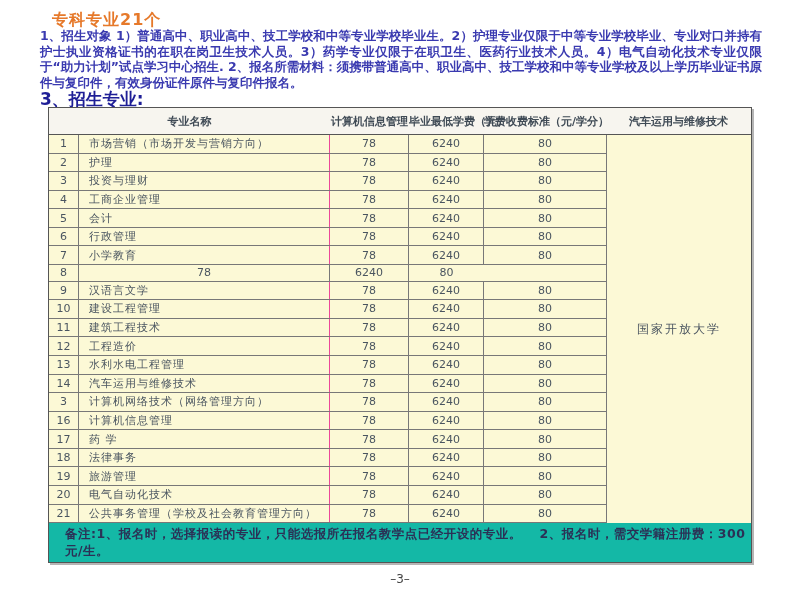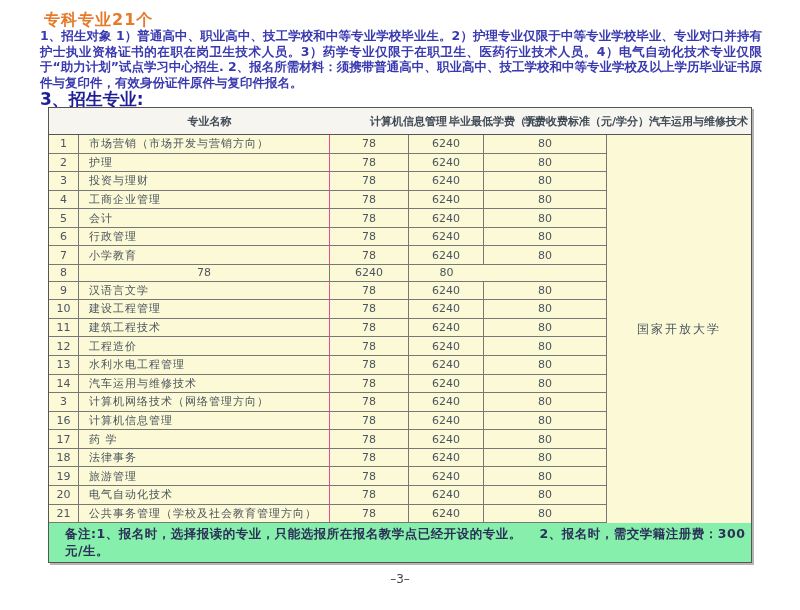--- a/index.html
+++ b/index.html
@@ -1,20 +1,20 @@
 <!DOCTYPE html>
 <html><head>
 <meta charset="utf-8">
 <style>
   html,body { margin:0; padding:0; background:#ffffff; }
   body { width:800px; height:610px; font-family:"DejaVu Sans","Liberation Sans",sans-serif; }
   .page { position:relative; width:800px; height:610px; background:#ffffff; overflow:hidden; }
 
   .title {
-    position:absolute; left:44px; top:10px;
+    position:absolute; left:52px; top:10px;
     font-size:16px; font-weight:bold; letter-spacing:1px;
     color:#e6792a;
   }
   .intro {
     position:absolute; left:40px; top:28px; width:722px;
     font-size:12.5px; line-height:15.5px; font-weight:bold;
     color:#3a3ab0; text-align:justify;
   }
   .section-heading {
     position:absolute; left:40px; top:88px;
@@ -27,42 +27,42 @@
     box-shadow:2px 2px 0 #b5b5b5;
     background:#fcf9d6;
     display:flex; flex-direction:column;
   }
   .thead {
     height:26px; flex:0 0 26px; background:#f7f5ef;
     display:grid; grid-template-columns:281px 79px 75px 122px 1fr;
     align-items:center; border-bottom:1px solid #555;
     font-size:11px; font-weight:bold; color:#3f4a55;
   }
-  .th { text-align:center; white-space:nowrap; overflow:visible;padding-left:40px; }
+  .th { text-align:center; white-space:nowrap; overflow:visible; }
 
   .tbody { flex:1 1 auto; display:flex; min-height:0; }
   .rows { flex:1 1 auto; display:flex; flex-direction:column; min-width:0; }
   .row {
     flex:1 1 auto; display:grid;
     grid-template-columns:30px 251px 79px 75px 122px;
     border-bottom:1px solid #787878;
     font-size:11px; color:#4a5560;
   }
   .cell { display:flex; align-items:center; height:100%; box-sizing:border-box; }
   .c-no { justify-content:center; border-right:1px solid #787878; }
   .c-name { padding-left:10px; border-right:1px solid #ec4899; letter-spacing:1px; }
   .c-num { justify-content:center; border-right:1px solid #787878; }
   .c-num:last-child { border-right:none; }
   .school-cell {
     flex:0 0 144px; border-left:1px solid #787878;
     display:flex; align-items:center; justify-content:center;
     font-size:12px; color:#4a5560; letter-spacing:2px;
   }
   .note-row {
-    flex:0 0 39px; background:#86efac;
+    flex:0 0 39px; background:#14b8a6;
     display:flex; align-items:center; padding-left:16px; padding-right:4px;
     font-size:12.5px; font-weight:bold; color:#2b3156; letter-spacing:0.5px;
   }
 
   .page-number {
     position:absolute; left:0; right:0; top:572px;
     text-align:center; font-size:12px; color:#444;
   }
 </style>
 </head>

